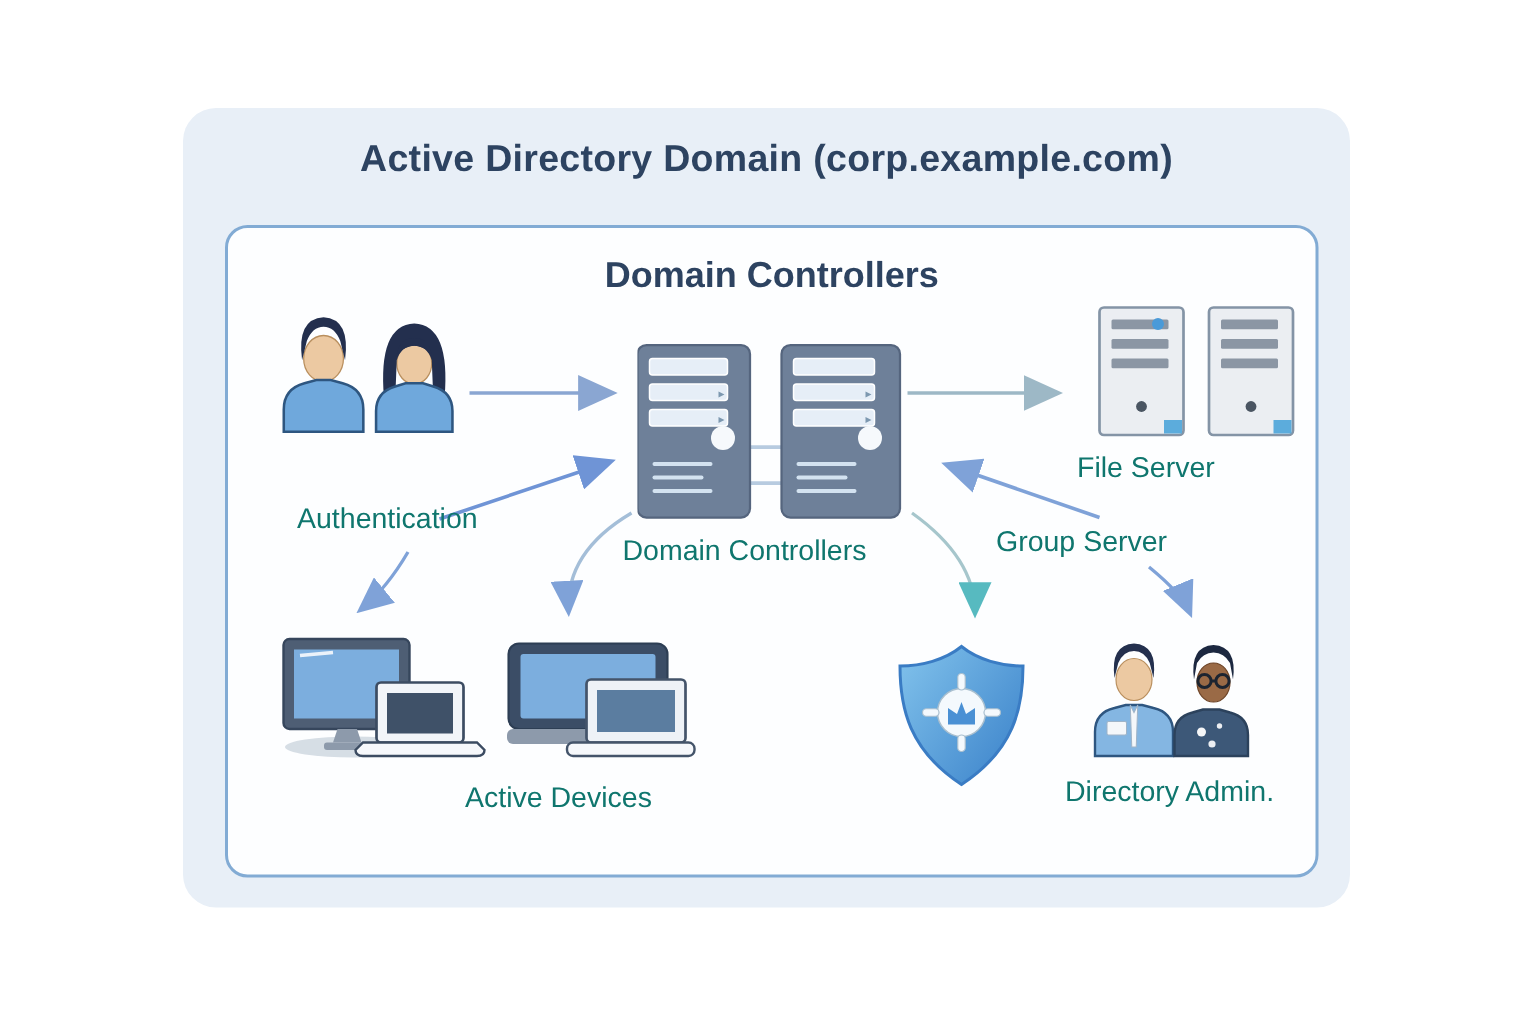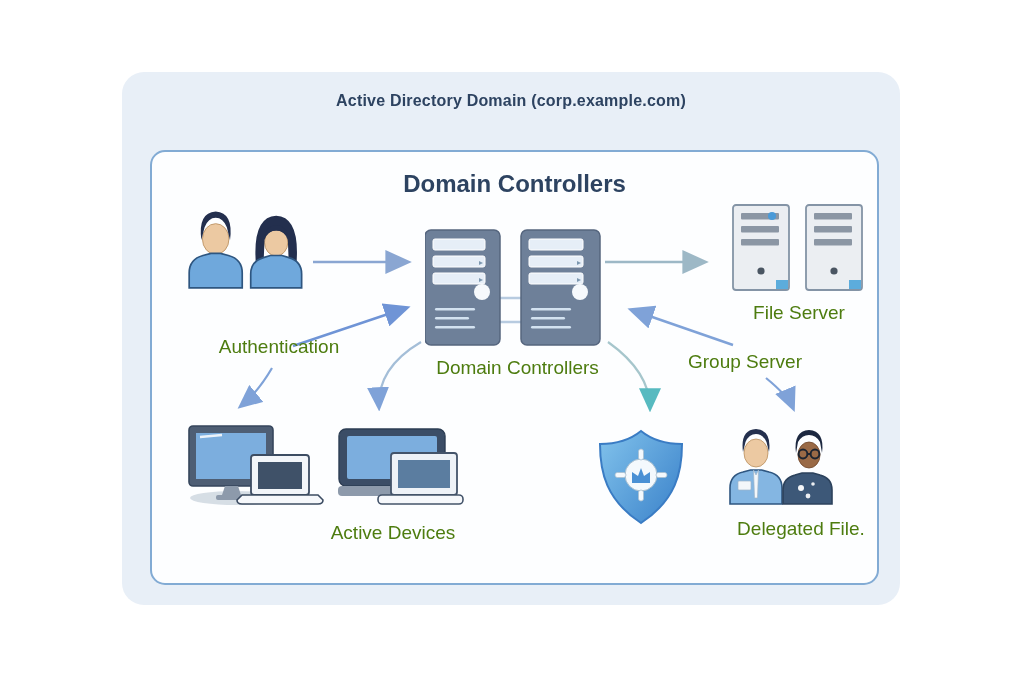--- a/index.html
+++ b/index.html
@@ -1,26 +1,26 @@
 <!DOCTYPE html>
 <html><head>
 <meta charset="utf-8">
 <style>
   html,body{margin:0;padding:0;background:#ffffff;}
   #stage{position:relative;width:1024px;height:683px;background:#ffffff;overflow:hidden;
          font-family:"Liberation Sans", sans-serif;}
   .outer-panel{position:absolute;left:122px;top:72px;width:778px;height:533px;
                background:#e8eff7;border-radius:22px;}
   .diagram-title{position:absolute;left:122px;top:92px;width:778px;text-align:center;
-                 font-size:16px;font-weight:bold;color:#2d4361;letter-spacing:.2px;}
+                 font-size:25px;font-weight:bold;color:#2d4361;letter-spacing:.2px;}
   .inner-panel{position:absolute;left:150px;top:150px;width:725px;height:431px;
                background:#fdfeff;border:2px solid #82abd4;border-radius:15px;}
   .panel-heading{position:absolute;left:150px;top:170px;width:729px;text-align:center;
                  font-size:24px;font-weight:bold;color:#2d4361;}
-  .lbl{position:absolute;font-size:19px;color:#4d7c0f;text-align:center;}
+  .lbl{position:absolute;font-size:19px;color:#0f766e;}
   .lbl2{line-height:23px;}
   .icon{position:absolute;}
   svg{display:block;}
   .arrow-layer{position:absolute;left:0;top:0;width:1024px;height:683px;pointer-events:none;}
 </style>
 </head>
 <body>
 
 <div id="stage">
 
@@ -197,16 +197,16 @@
 
   <div class="lbl" style="left:664px;top:351px;width:162px">Group Server</div>
 
   <div class="lbl" style="left:718px;top:302px;width:162px">File Server</div>
 
 
   <div class="lbl" style="left:310px;top:522px;width:166px">Active Devices</div>
 
 
   <div class="lbl lbl2" style="left:710px;top:517px;width:182px">
-    <div>Delegated File.</div>
+    <div>Directory Admin.</div>
   </div>
 
 </div>
 
 </body></html>

